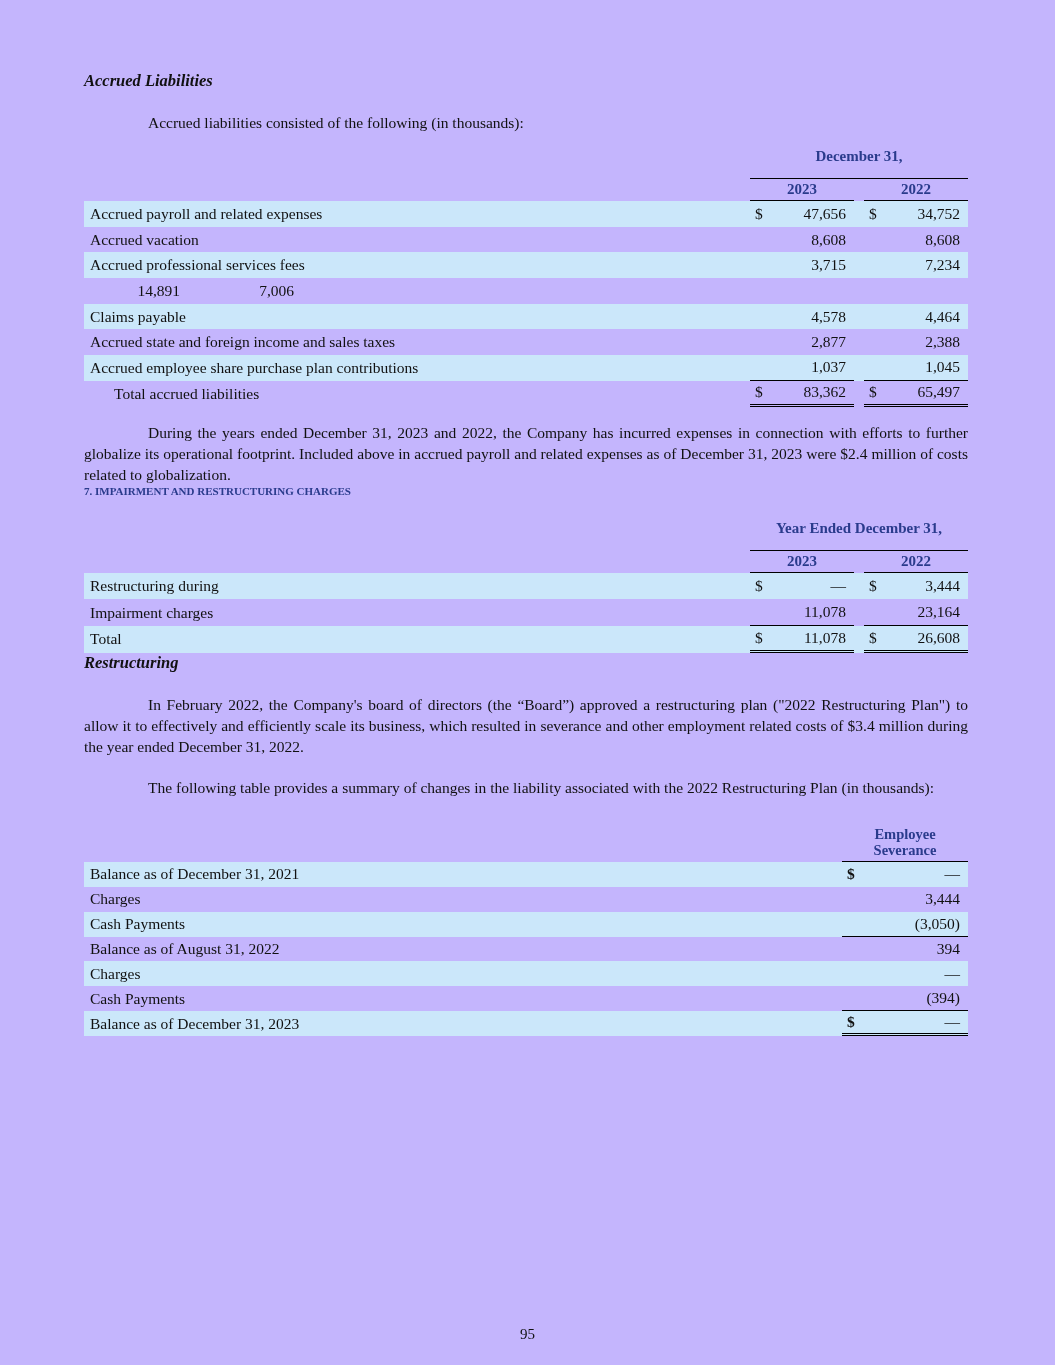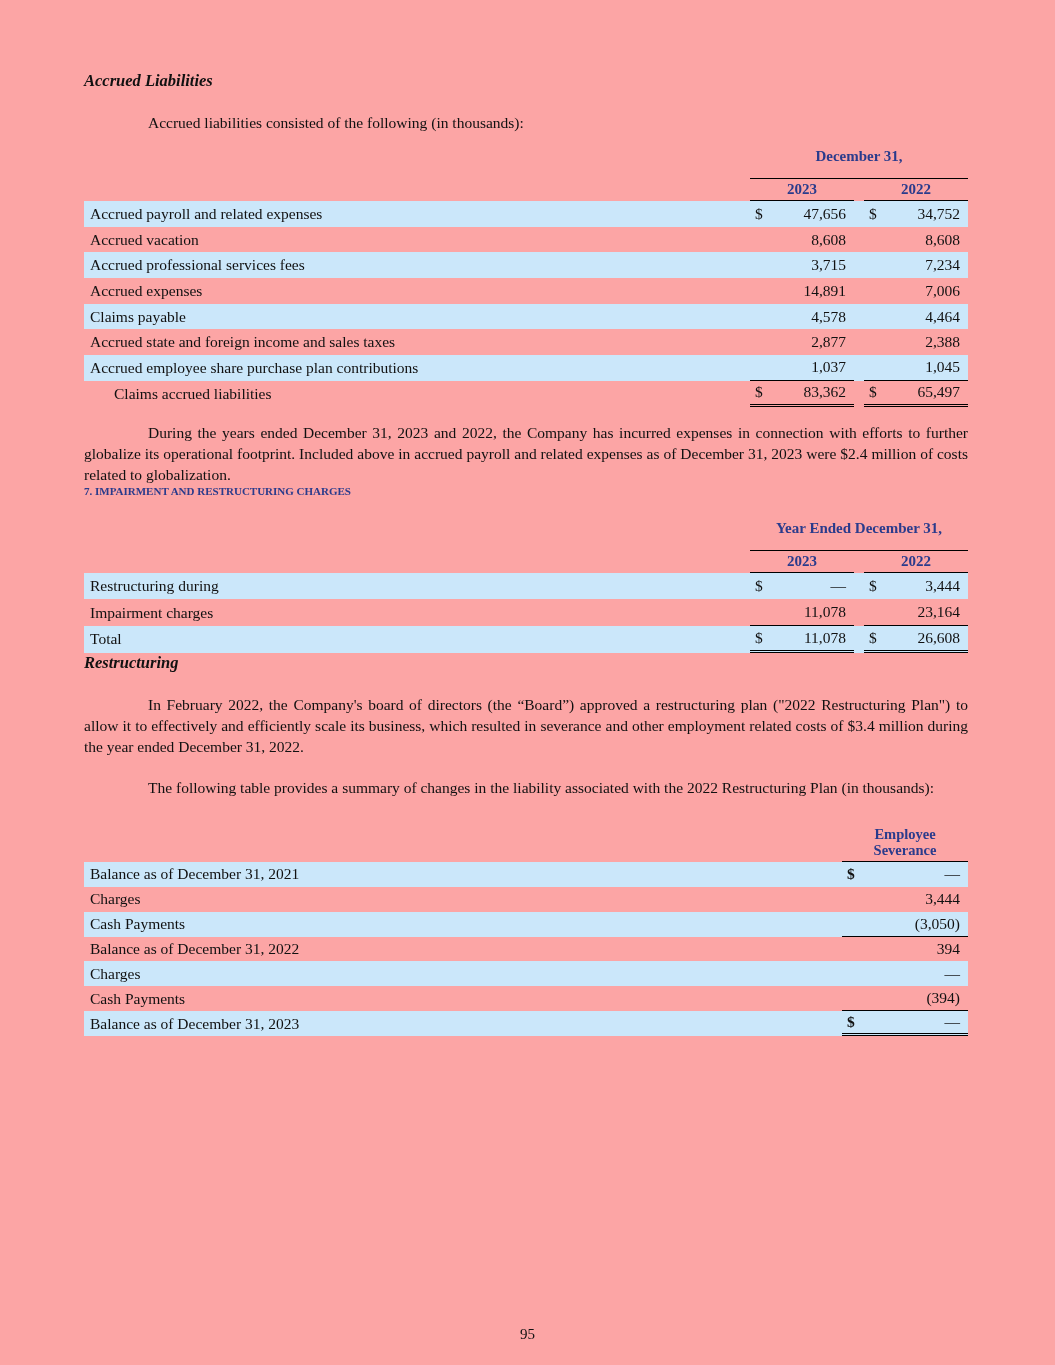--- a/index.html
+++ b/index.html
@@ -1,17 +1,17 @@
 <!DOCTYPE html>
 <html style="--accent: #2a3b8c; --hl: #cbe7fa;"><head>
 <meta charset="utf-8">
 <style>
   html,body{margin:0;padding:0;background:#fff;}
   .page{
-    width:1055px;height:1365px;position:relative;background:#fca5a5;
+    width:1055px;height:1365px;position:relative;background:#c4b5fd;
     padding:71px 87px 0 84px;box-sizing:border-box;
     font-family:"Liberation Serif",serif;color:#111;font-size:15.5px;
     overflow:hidden;
   }
   h1.doc-h,h3.doc-h{font-size:16.5px;font-style:italic;font-weight:bold;margin:0;}
   h2.doc-h{color:var(--accent,#2a3b8c);font-size:11px;font-weight:bold;margin:0;font-style:normal;}
   .para{text-align:justify;line-height:21px;margin:0;}
   .ind1{text-indent:64px;}
 
   
@@ -109,21 +109,20 @@
             <div class="cur"></div>
             <div class="val">3,715</div>
           </div>
           <div class="gapcol"></div>
           <div class="money">
             <div class="cur"></div>
             <div class="val">7,234</div>
           </div>
         </div>
         <div class="trow">
-          <div class="lbl">Accrued expenses</div>
           <div class="money">
             <div class="cur"></div>
             <div class="val">14,891</div>
           </div>
           <div class="gapcol"></div>
           <div class="money">
             <div class="cur"></div>
             <div class="val">7,006</div>
           </div>
         </div>
@@ -157,21 +156,21 @@
             <div class="cur"></div>
             <div class="val">1,037</div>
           </div>
           <div class="gapcol"></div>
           <div class="money b1">
             <div class="cur"></div>
             <div class="val">1,045</div>
           </div>
         </div>
         <div class="trow">
-          <div class="lbl ind">Claims accrued liabilities</div>
+          <div class="lbl ind">Total accrued liabilities</div>
           <div class="money b2">
             <div class="cur">$</div>
             <div class="val">83,362</div>
           </div>
           <div class="gapcol"></div>
           <div class="money b2">
             <div class="cur">$</div>
             <div class="val">65,497</div>
           </div>
         </div>
@@ -260,21 +259,21 @@
           </div>
         </div>
         <div class="trow hl">
           <div class="lbl">Cash Payments</div>
           <div class="money money3 b1">
             <div class="cur"></div>
             <div class="val">(3,050)</div>
           </div>
         </div>
         <div class="trow">
-          <div class="lbl">Balance as of December 31, 2022</div>
+          <div class="lbl">Balance as of August 31, 2022</div>
           <div class="money money3">
             <div class="cur"></div>
             <div class="val">394</div>
           </div>
         </div>
         <div class="trow hl">
           <div class="lbl">Charges</div>
           <div class="money money3">
             <div class="cur"></div>
             <div class="val">—</div>

